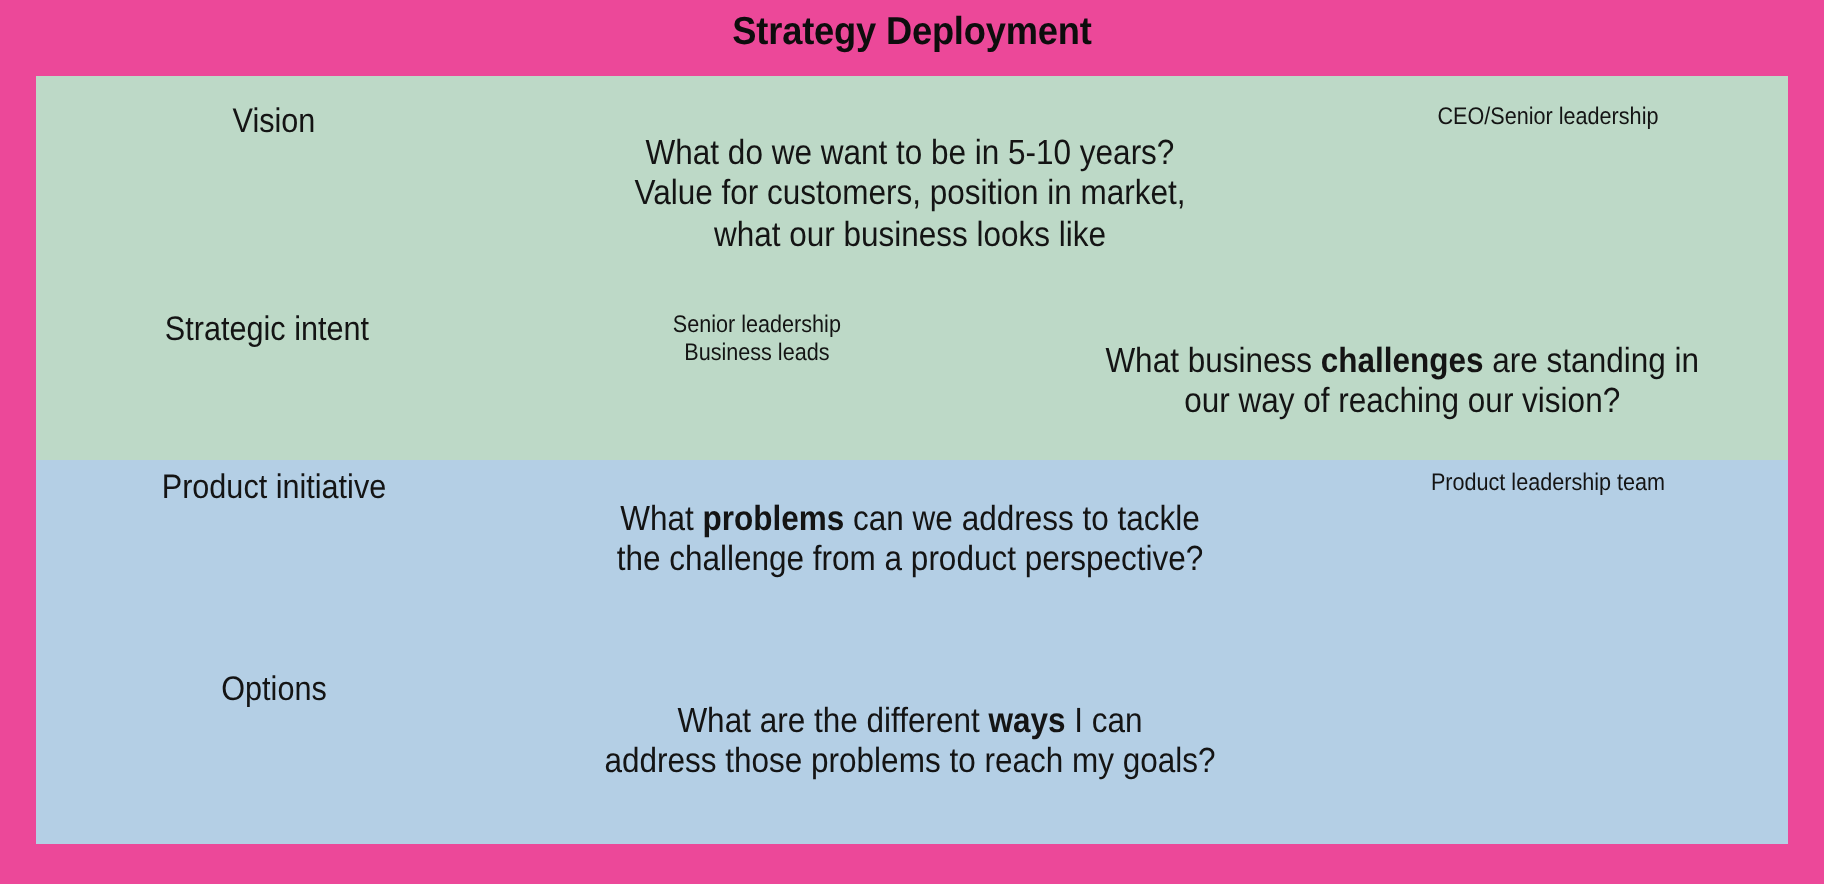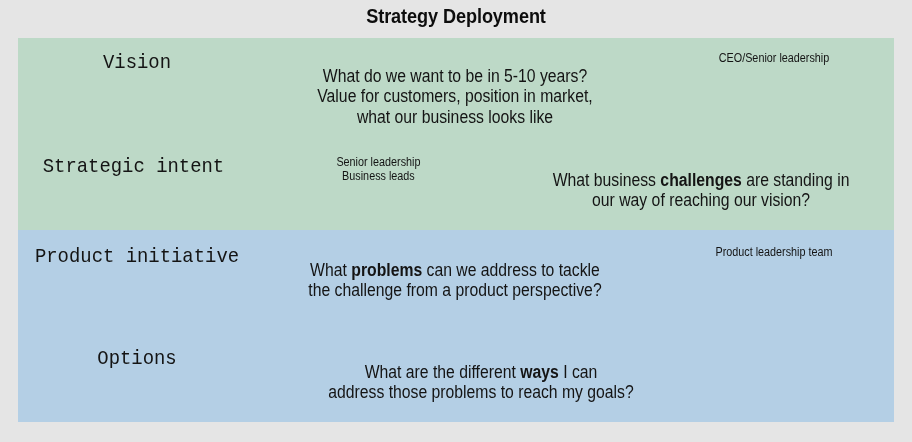--- a/index.html
+++ b/index.html
@@ -11,21 +11,21 @@
     height: 442px;
     background: #fcfbfa;
     font-family: "Liberation Sans", "DejaVu Sans", sans-serif;
     color: #141414;
     overflow: hidden;
   }
   #page {
     position: relative;
     width: 912px;
     height: 442px;
-    background: #e5e5e5;
+    background: #ec4899;
   }
   
   .title {
     position: absolute;
     left: 0;
     top: 5px;
     width: 912px;
     text-align: center;
     font-size: 19.5px;
     font-weight: bold;
@@ -67,34 +67,33 @@
   }
   .row {
     position: absolute;
     left: 0;
     width: 876px;
     display: flex;
     align-items: flex-start;
   }
   .row-0 { top: 12px; }
   .row-1 { top: 116px; gap: 13px; }
-  .row-2 { top: 206px; }
-  .row-3 { top: 308px; gap: 26px; }
+  .row-2 { top: 195px; }
+  .row-3 { top: 296px; }
 
   .cell {
     text-align: center;
     line-height: 1.17;
     color: #141414;
     font-family: "Liberation Sans Narrow", "Liberation Sans", sans-serif;
   }
   .col-label {
     width: 238px;
-    font-size: 21px;
+    font-size: 17px;
     padding-top: 1px;
-    font-family: Liberation Mono, monospace;
   }
   .col-question {
     width: 398px;
     font-size: 17.5px;
     margin-top: 16px;
   }
   .col-owner {
     width: 240px;
     font-size: 12px;
     padding-top: 1px;

